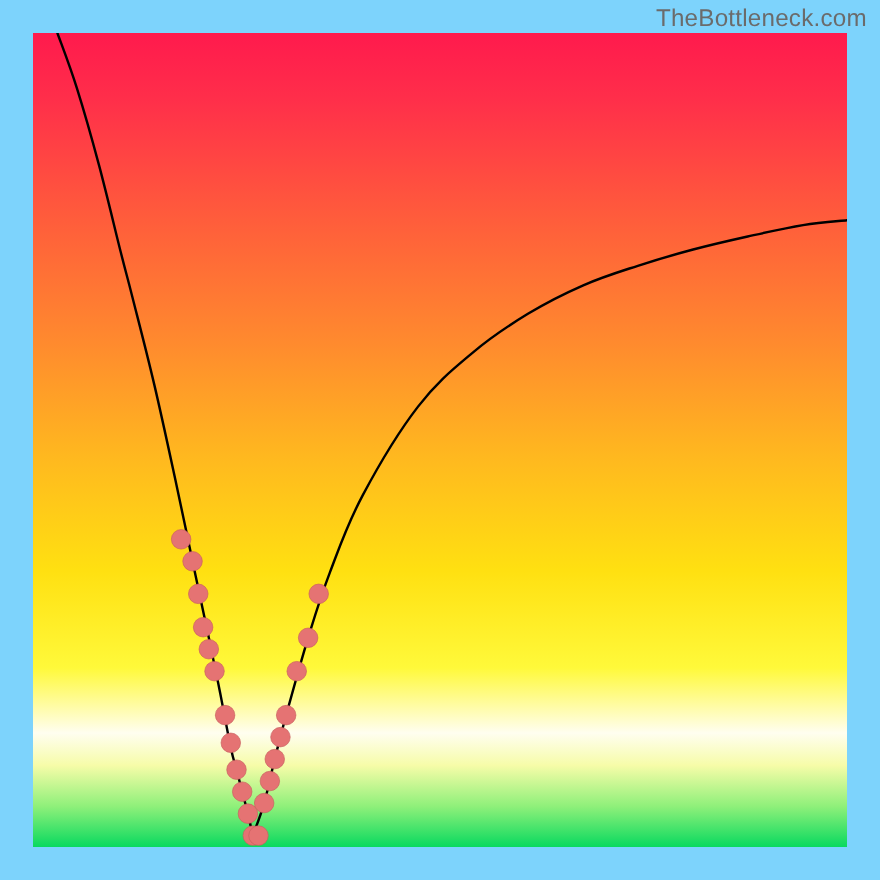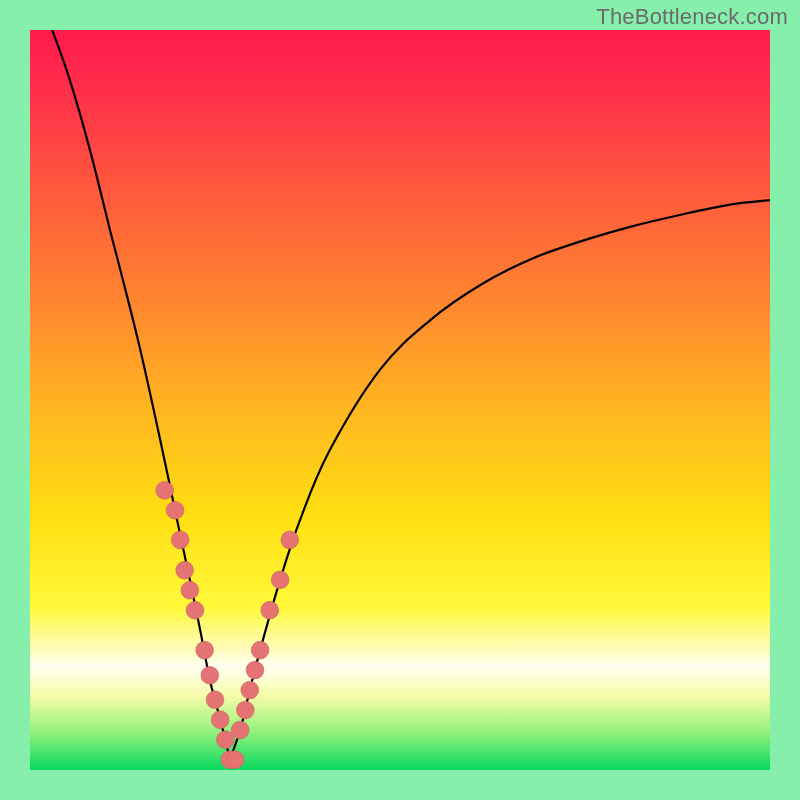--- a/index.html
+++ b/index.html
@@ -8,21 +8,21 @@
     width: 800px;
     height: 800px;
     background: #000;
     overflow: hidden;
     font-family: Arial, Helvetica, sans-serif;
   }
   .frame {
     position: relative;
     width: 800px;
     height: 800px;
-    background: #86efac;
+    background: #7dd3fc;
   }
   .plot {
     position: absolute;
     left: 30px;
     top: 30px;
     width: 740px;
     height: 740px;
     background: linear-gradient(
       to bottom,
       #ff1a4d 0%,

